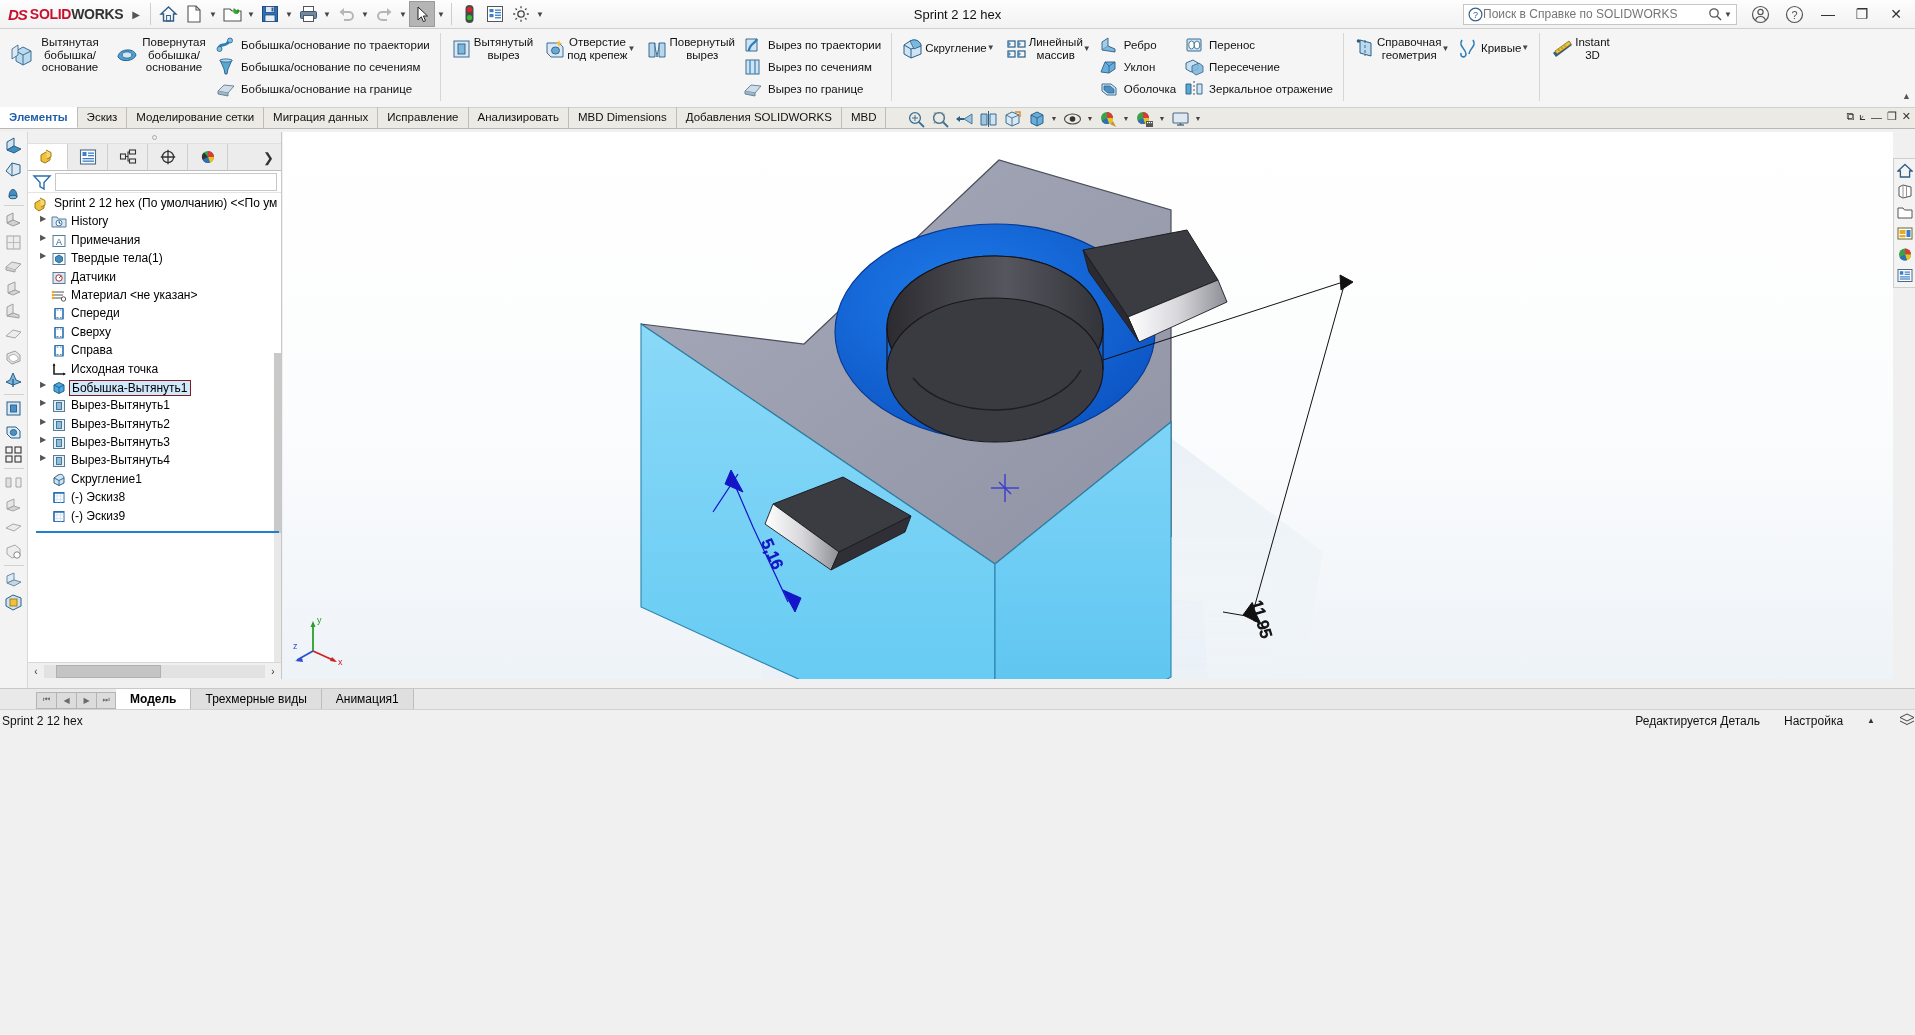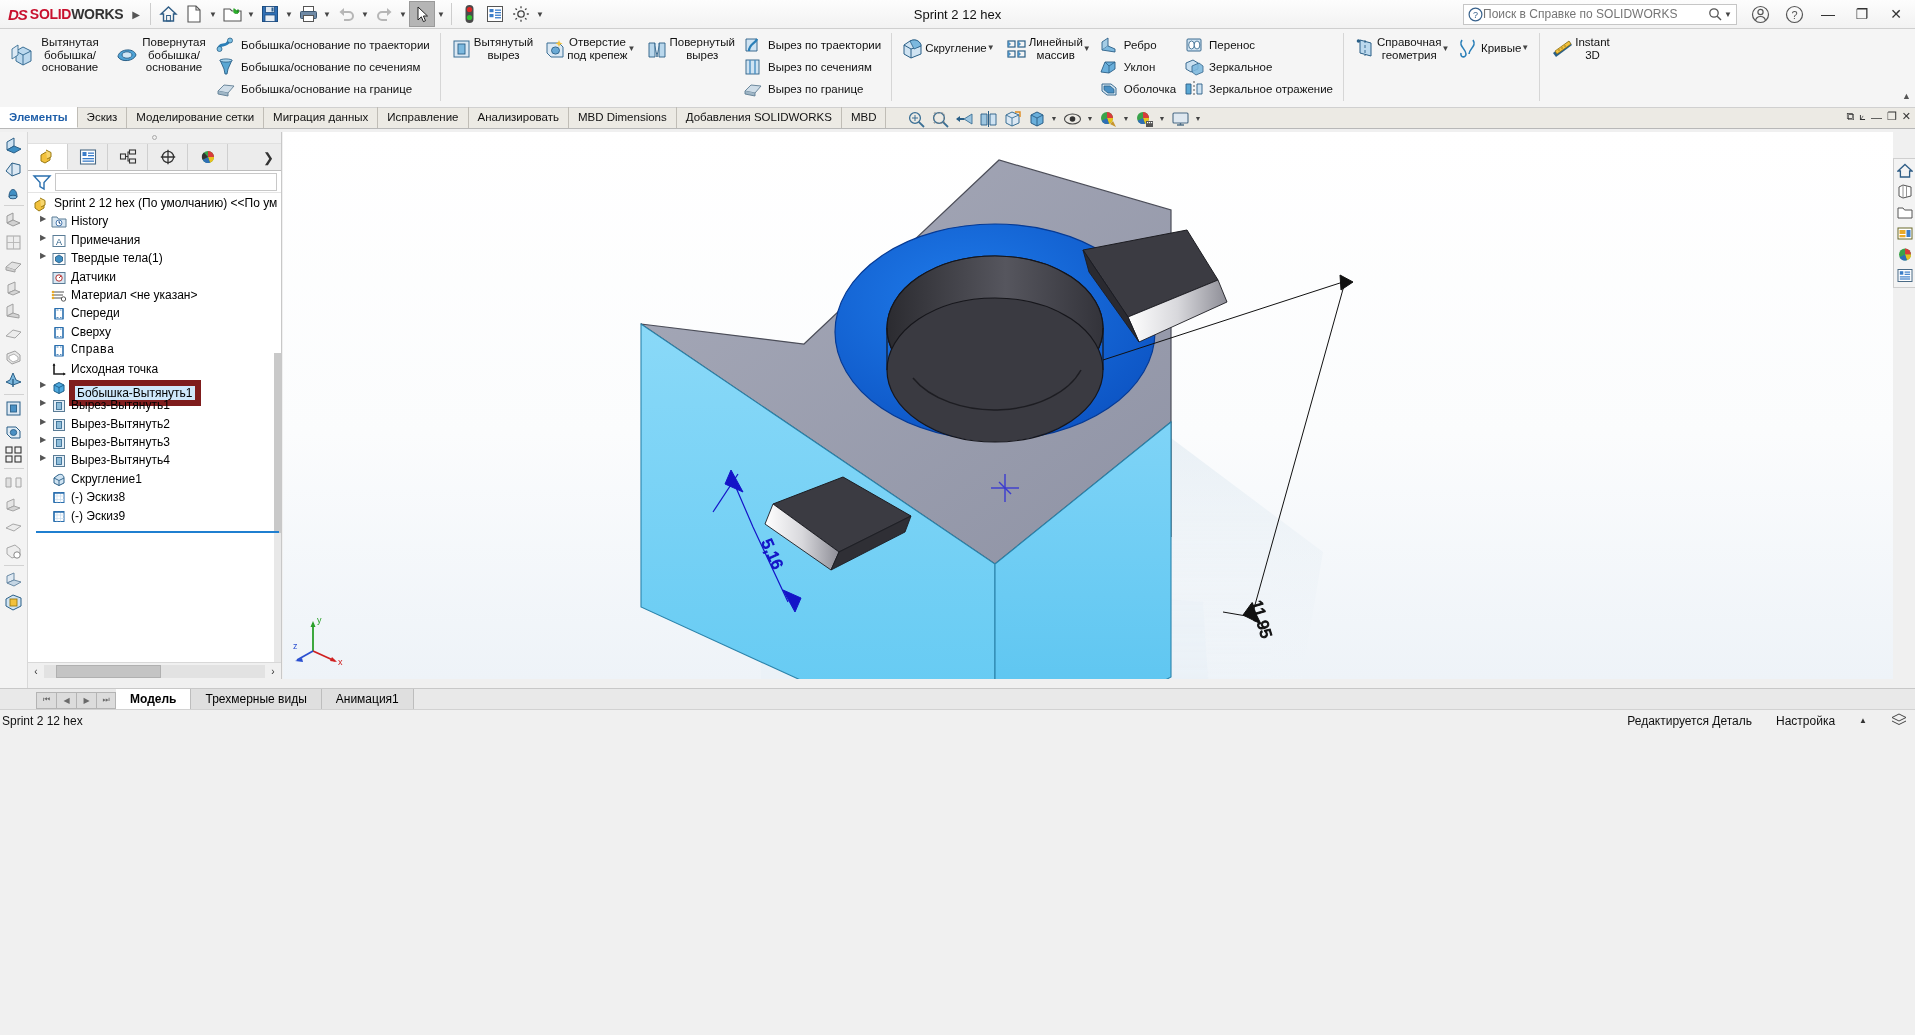--- a/index.html
+++ b/index.html
@@ -103,21 +103,21 @@
   .fm-tab.active{ background:#fff; border-bottom:1px solid #fff;}
   .fm-tab.more{ width:auto; padding:0 7px; border-right:0; font-size:13px; color:#333; margin-left:auto;}
   .fm-filter{ height:22px; display:flex; align-items:center; padding:1px 4px; border-bottom:1px solid #e4e4e4;}
   .fm-filter .fin{ flex:1; height:18px; border:1px solid #c8c8c8; background:#fff; margin-left:3px;}
   .fm-tree{ flex:1; overflow:hidden; padding-top:3px; position:relative; }
   .trow{ display:flex; align-items:flex-start; height:18.4px; padding-left:4px; white-space:nowrap; cursor:default;}
   .trow .exp{ width:14px; text-align:center; font-size:8px; color:#555; }
   .trow .tico{ width:18px; display:flex; align-items:center; justify-content:center;}
   .trow .tlbl{ font-size:12px; margin-left:3px; color:#000;}
   .trow.root .tlbl{ margin-left:4px; }
-  .trow.sel .tlbl{ background:#cfe8fb; border:6px solid #7f1d1d; padding:0 2px; margin-left:1px;}
+  .trow.sel .tlbl{ background:#cfe8fb; border:1px solid #7f1d1d; padding:0 2px; margin-left:1px;}
   .fm-divider{ position:absolute; left:8px; right:2px; height:2px; background:#1f7fd0; }
   .fm-hscroll{ height:17px; border-top:1px solid #d8d8d8; background:#f0f0f0; display:flex; align-items:center;}
   .fm-hscroll .ar{ width:16px; text-align:center; font-size:10px; color:#333;}
   .fm-hscroll .track{ flex:1; height:13px; background:#e2e2e2; position:relative;}
   .fm-hscroll .thumb{ position:absolute; left:12px; top:0; width:105px; height:13px; background:#c4c4c4; border:1px solid #b0b0b0;}
   .fm-vscroll{ position:absolute; right:0; top:160px; width:7px; height:340px; background:#e8e8e8;}
   .fm-vthumb{ position:absolute; right:0; top:160px; width:7px; height:180px; background:#c9c9c9;}
 
   
   .gfx{
@@ -147,21 +147,21 @@
   .dtab{ padding:0 14px; height:21px; line-height:20px; font-size:12px; border-right:1px solid #bdbdbd;
          background:#dfdfdf; cursor:default;}
   .dtab.active{ background:#fff; font-weight:bold;}
   .dtab.rest{ flex:1; border-right:0; background:#e9e9e9;}
   .statusbar{
     position:absolute; left:0; bottom:0; width:1915px; height:22px;
     background:#f0f0f0; border-top:1px solid #d2d2d2; display:flex; align-items:center;
     font-size:12px; color:#111;
   }
   .sb-left{ padding-left:2px; }
-  .sb-right{ margin-left:auto; display:flex; align-items:center; gap:24px; padding-right:8px;}
+  .sb-right{ margin-left:auto; display:flex; align-items:center; gap:24px; }
   .sb-caret{ font-size:8px; color:#333;}
 </style>
 </head>
 <body>
 
 <div id="app">
 
   <div class="titlebar">
     <div class="sw-logo">
       <span class="sw-ds">DS</span>
@@ -481,21 +481,21 @@
             </div>
           <div class="lbl">Перенос</div>
         </div>
         <div class="small-btn">
           <div class="ico">
               <svg width="20" height="18" viewBox="0 0 20 18">
                 <path d="M2 5 L9 2 L14 5 L14 11 L7 14 L2 11 Z" fill="#c8dff0" stroke="#2a5f87" stroke-width="0.9"></path>
                 <path d="M8 8 L15 5 L19 8 L19 14 L12 17 L8 14 Z" fill="#7cb8de" stroke="#2a5f87" stroke-width="0.9" opacity="0.88"></path>
               </svg>
             </div>
-          <div class="lbl">Зеркальное</div>
+          <div class="lbl">Пересечение</div>
         </div>
         <div class="small-btn">
           <div class="ico">
               <svg width="20" height="18" viewBox="0 0 20 18">
                 <path d="M2 4 L7 4 L7 14 L2 14 Z" fill="#5aa7d3" stroke="#2a5f87" stroke-width="0.9"></path>
                 <path d="M13 4 L18 4 L18 14 L13 14 Z" fill="#cfe3f2" stroke="#2a5f87" stroke-width="0.9"></path>
                 <path d="M10 1 V17" stroke="#555" stroke-width="1" stroke-dasharray="2 2"></path>
               </svg>
             </div>
           <div class="lbl">Зеркальное отражение</div>
@@ -924,21 +924,21 @@
           <div class="exp"></div>
           <div class="tico">
             <svg width="16" height="16" viewBox="0 0 16 16">
               <path d="M4 2.5 L12 2.5 L12 13 L4 13 Z" fill="none" stroke="#2a6fae" stroke-width="1.1"></path>
               <path d="M4 2.5 L4 13 M12 2.5 L12 13" stroke="#2a6fae" stroke-width="1.1"></path>
               <path d="M5.5 4 L10.5 4 M5.5 11.5 L10.5 11.5" stroke="#2a6fae" stroke-width="0.8" stroke-dasharray="2 1.5"></path>
             </svg>
           </div>
           <div class="tlbl">Сверху</div>
         </div>
-        <div class="trow" style="padding-left: 8px; font-family: Liberation Mono, monospace;">
+        <div class="trow" style="padding-left: 8px;">
           <div class="exp"></div>
           <div class="tico">
             <svg width="16" height="16" viewBox="0 0 16 16">
               <path d="M4 2.5 L12 2.5 L12 13 L4 13 Z" fill="none" stroke="#2a6fae" stroke-width="1.1"></path>
               <path d="M4 2.5 L4 13 M12 2.5 L12 13" stroke="#2a6fae" stroke-width="1.1"></path>
               <path d="M5.5 4 L10.5 4 M5.5 11.5 L10.5 11.5" stroke="#2a6fae" stroke-width="0.8" stroke-dasharray="2 1.5"></path>
             </svg>
           </div>
           <div class="tlbl">Справа</div>
         </div>

